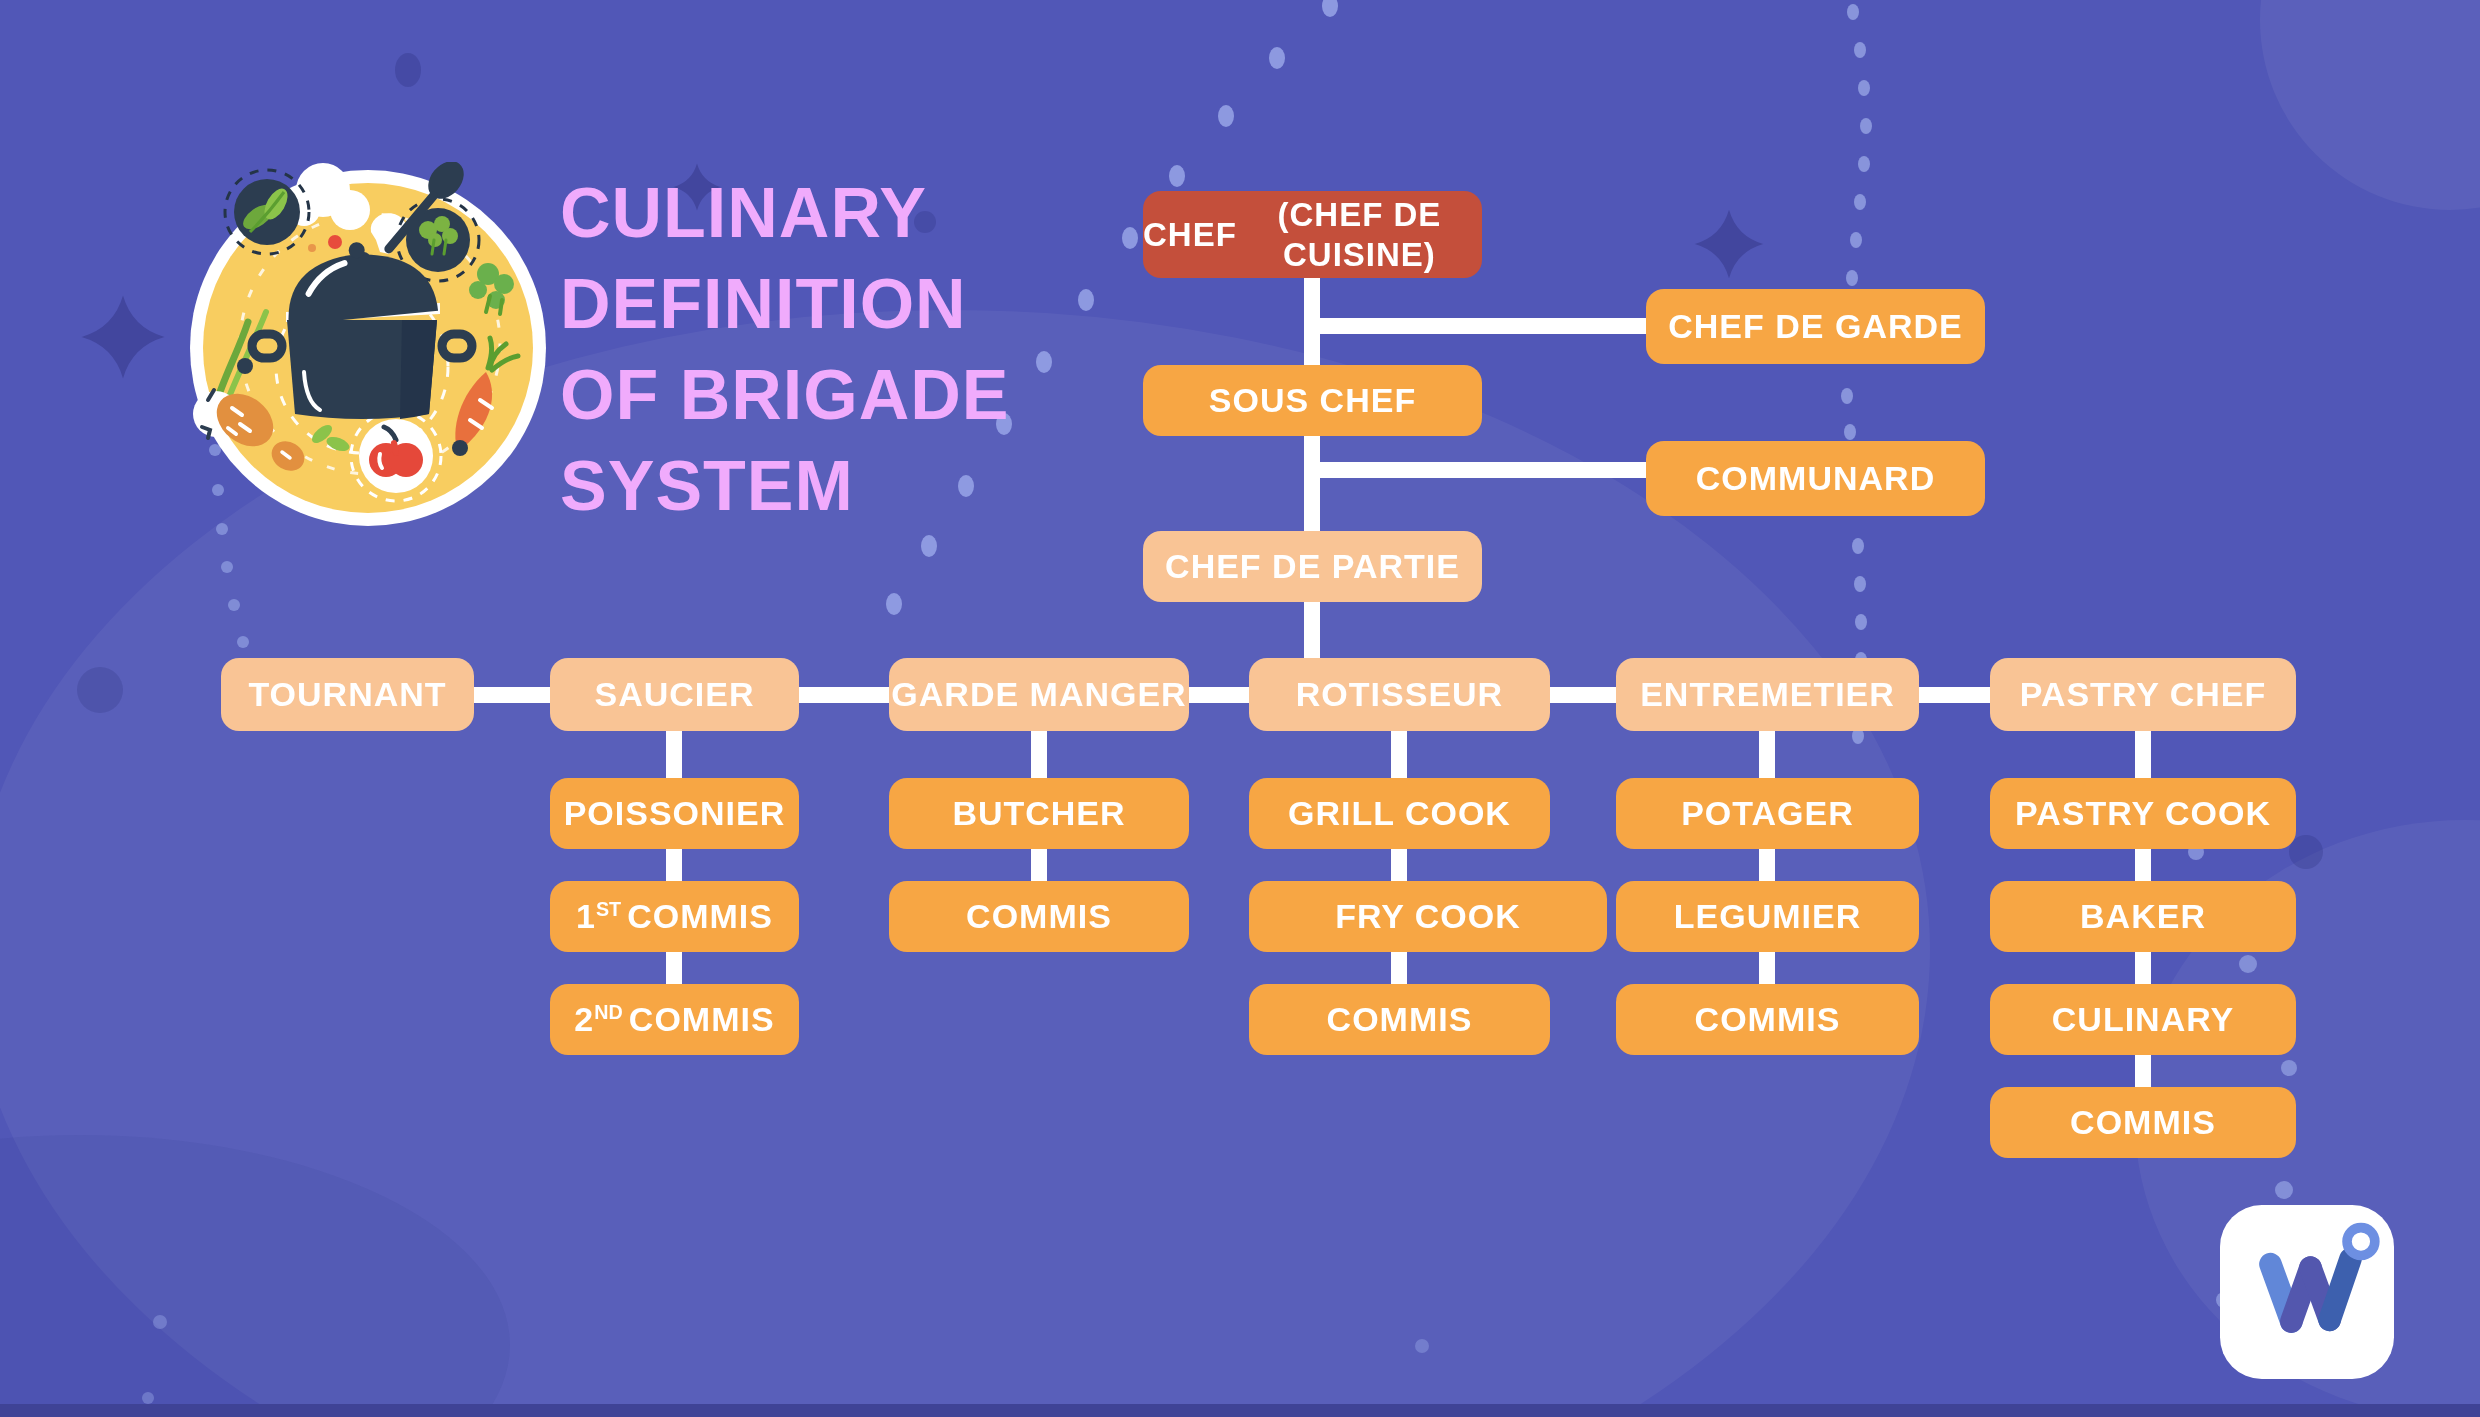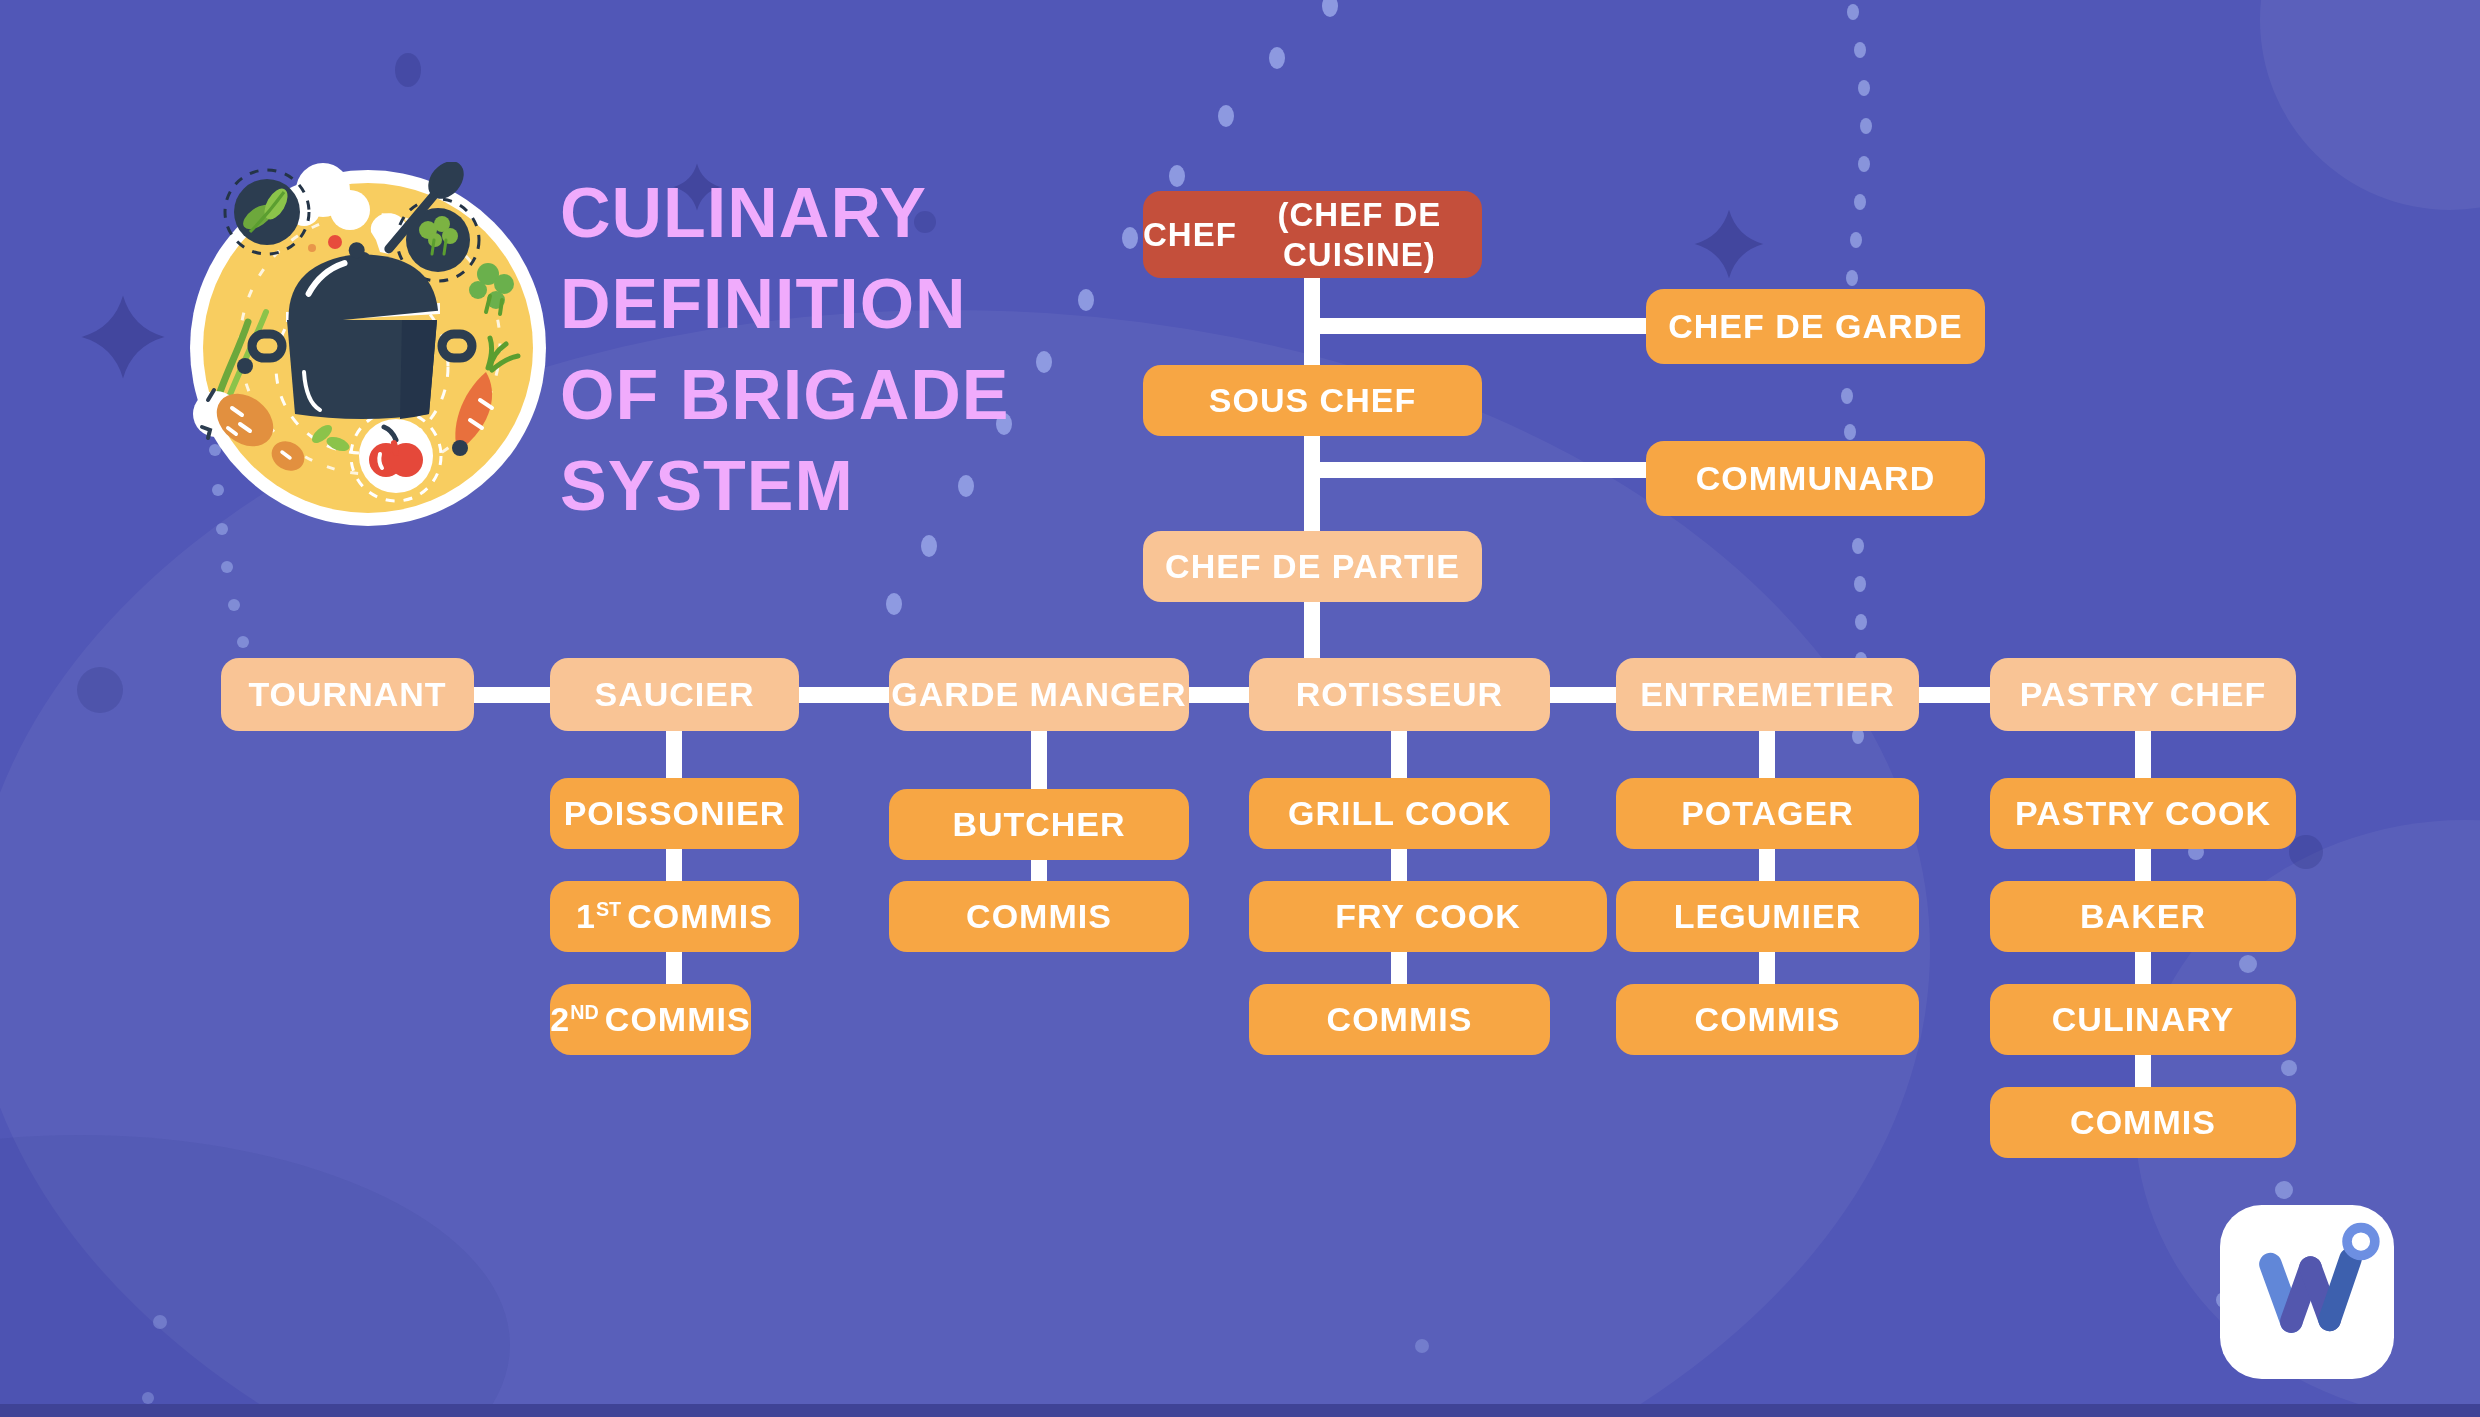--- a/index.html
+++ b/index.html
@@ -282,25 +282,25 @@
   <div class="node peach" style="left:1990px;top:658px;width:306px;height:73px;">
     <span class="lbl">PASTRY CHEF</span>
   </div>
 
   <div class="node orange" style="left:550px;top:778px;width:249px;height:71px;">
     <span class="lbl">POISSONIER</span>
   </div>
   <div class="node orange" style="left:550px;top:881px;width:249px;height:71px;">
     <span class="lbl"><span>1</span><span class="sup">ST</span><span class="rest">COMMIS</span></span>
   </div>
-  <div class="node orange" style="left:550px;top:984px;width:201px;height:71px;border-radius:21px;">
+  <div class="node orange" style="left:550px;top:984px;width:249px;height:71px;">
     <span class="lbl"><span>2</span><span class="sup">ND</span><span class="rest">COMMIS</span></span>
   </div>
 
-  <div class="node orange" style="left:889px;top:778px;width:300px;height:71px;margin-top:11px;">
+  <div class="node orange" style="left:889px;top:778px;width:300px;height:71px;">
     <span class="lbl">BUTCHER</span>
   </div>
   <div class="node orange" style="left:889px;top:881px;width:300px;height:71px;">
     <span class="lbl">COMMIS</span>
   </div>
 
   <div class="node orange" style="left:1249px;top:778px;width:301px;height:71px;">
     <span class="lbl">GRILL COOK</span>
   </div>
   <div class="node orange" style="left:1249px;top:881px;width:358px;height:71px;">

